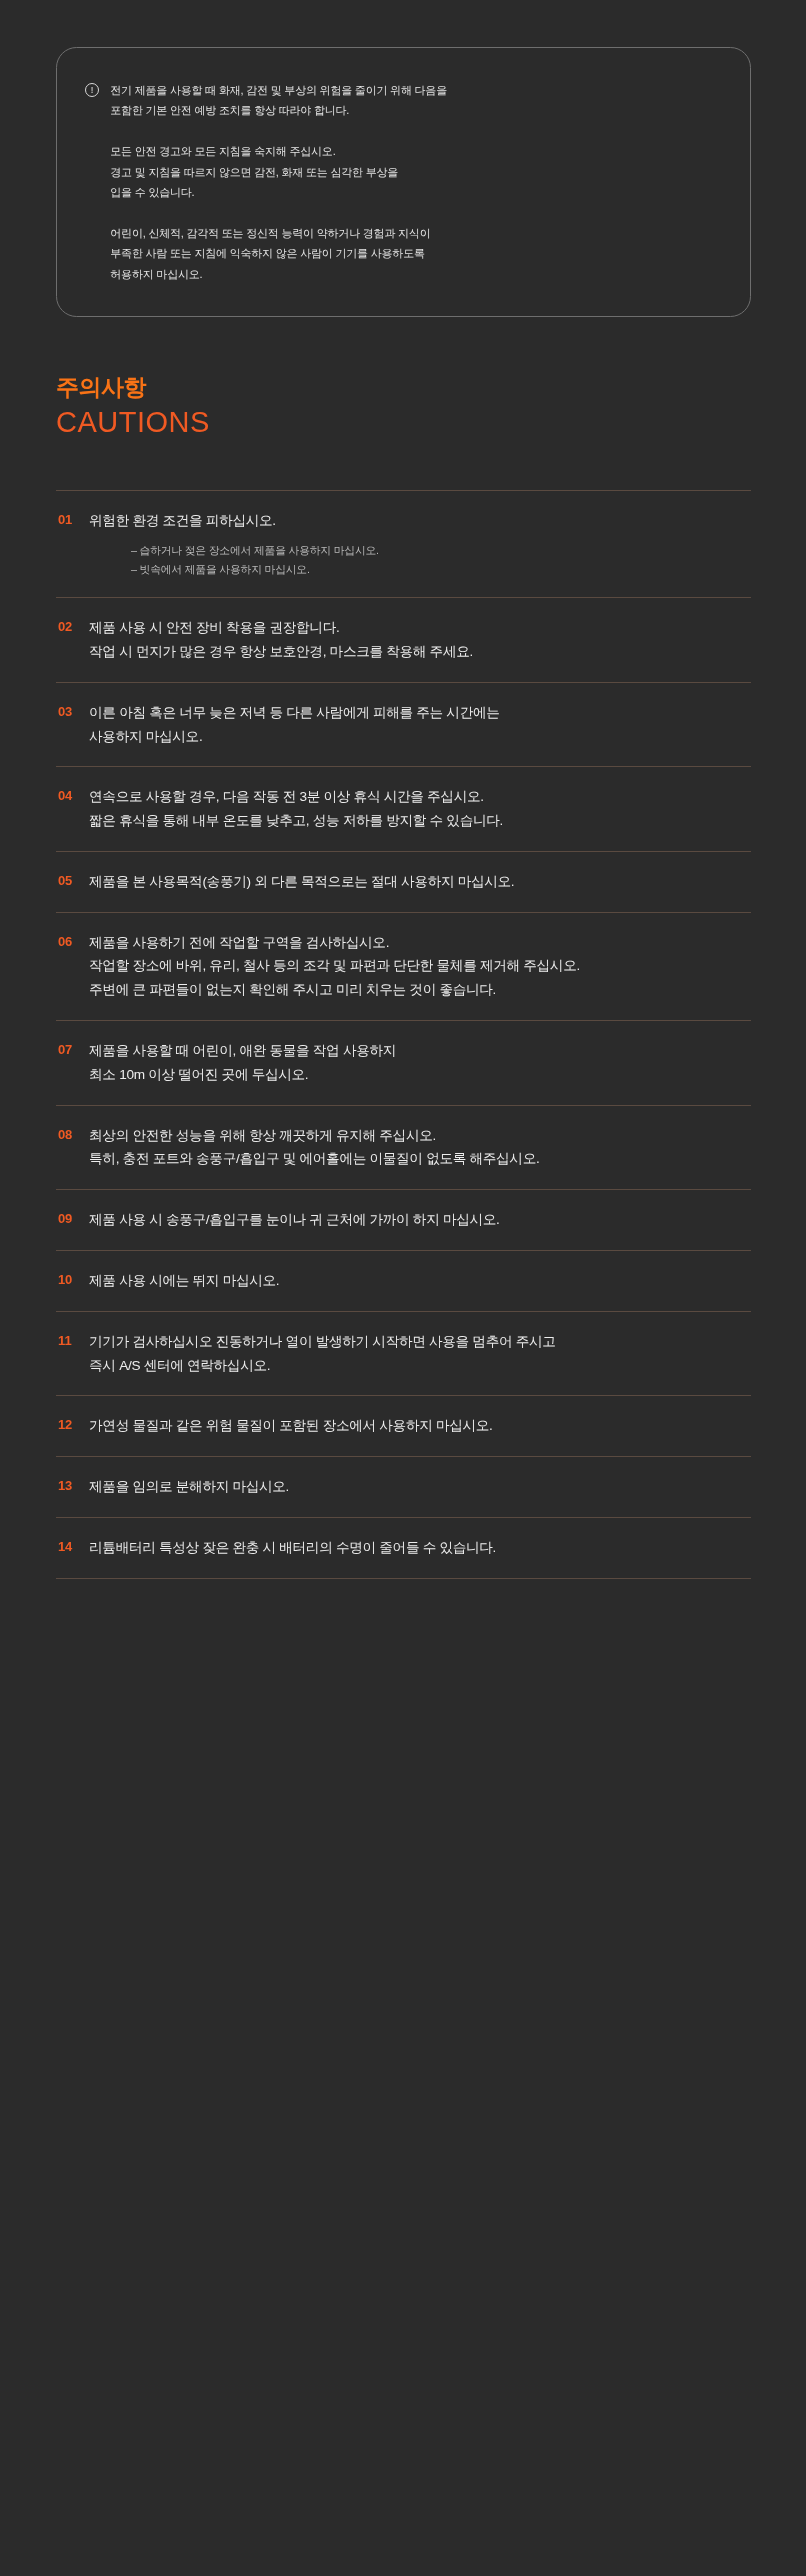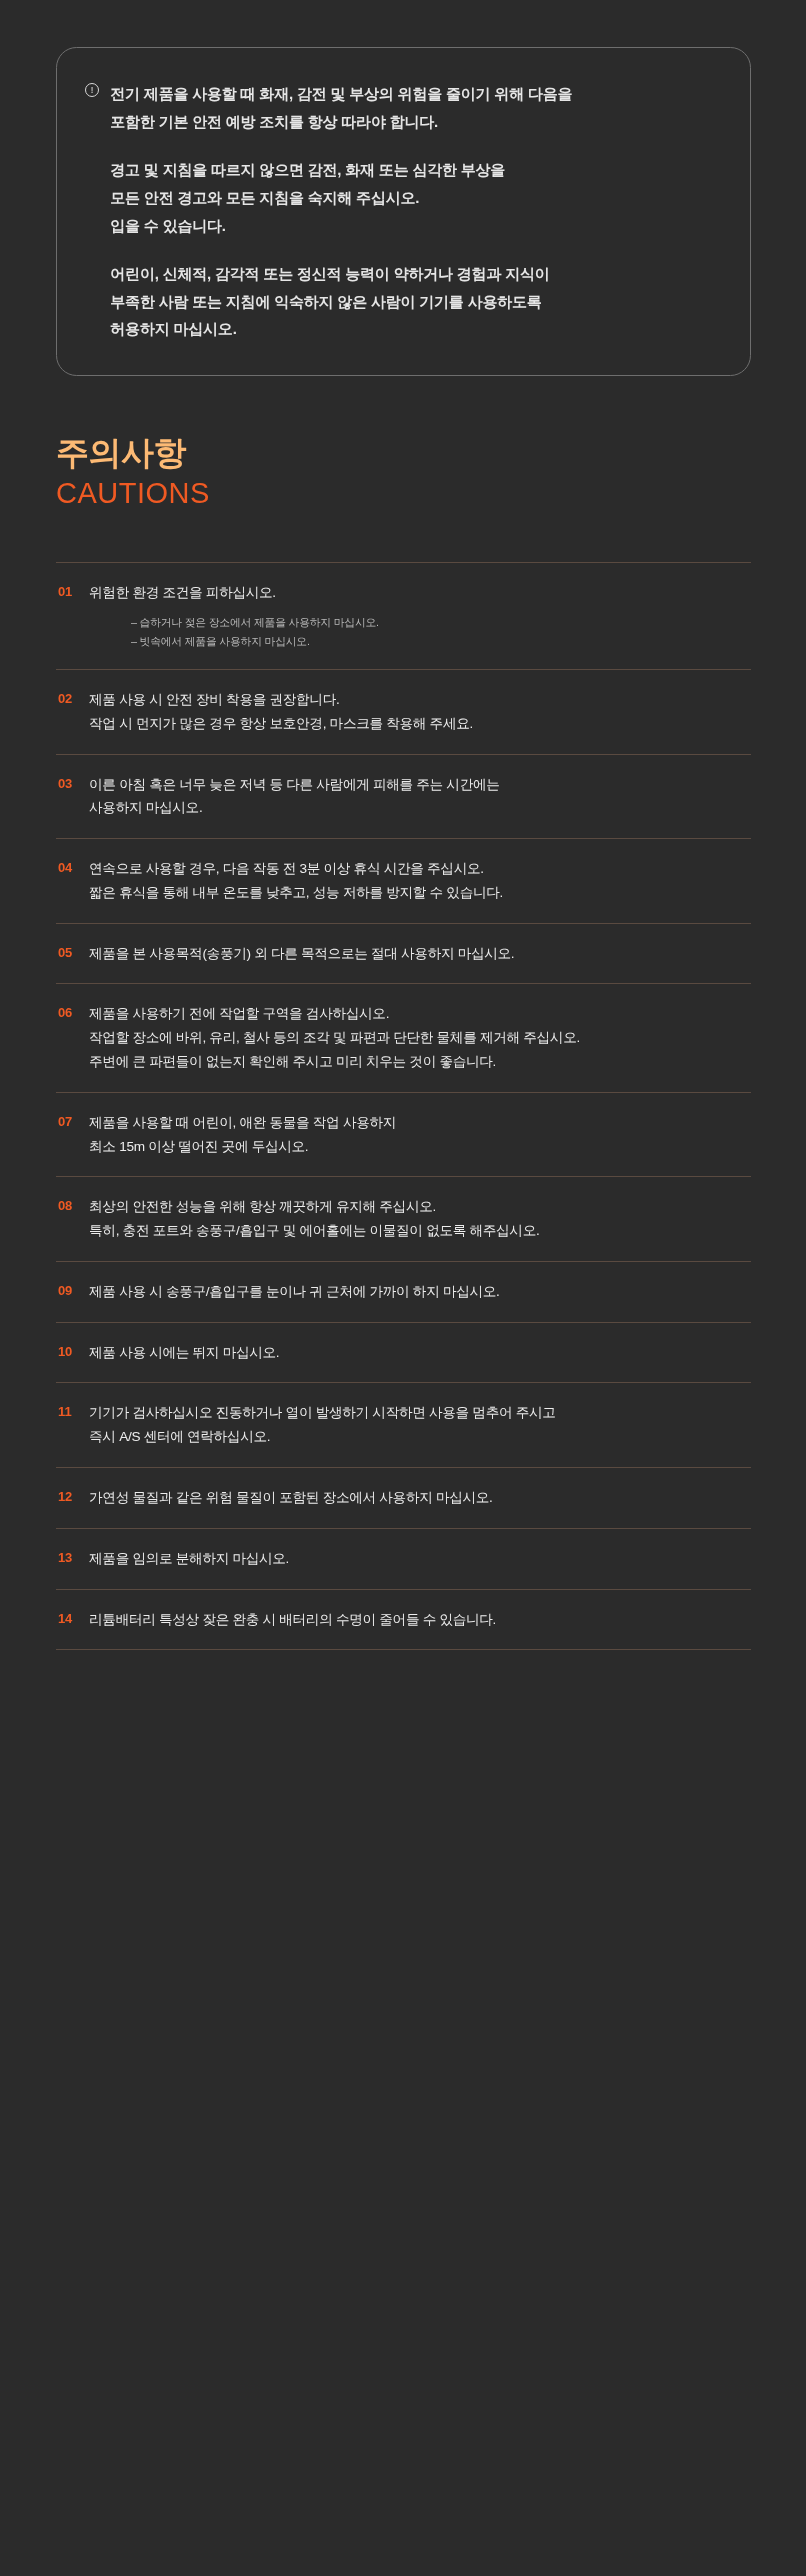--- a/index.html
+++ b/index.html
@@ -37,35 +37,34 @@
     border-radius: 50%;
     color: #e4e4e4;
     font-size: 9.4px;
     line-height: 12.2px;
     text-align: center;
     margin-top: 2.8px;
     font-family: "Liberation Sans", sans-serif;
   }
   .notice-body {
     color: #e6e6e6;
-    font-size: 15px;
+    font-size: 11px;
     line-height: 1.85;
     letter-spacing: -0.2px;
-    font-weight: bold;
   }
   .notice-body p { margin: 0; }
   .notice-body p + p { margin-top: 20.6px; }
 
   
   .heading {
     padding: 56px 56px 0 56px;
   }
   .heading .kr {
-    color: #fdba74;
-    font-size: 33px;
+    color: #f97316;
+    font-size: 23px;
     font-weight: bold;
     letter-spacing: -0.5px;
     line-height: 1.25;
   }
   .heading .en {
     color: #f05a23;
     font-size: 29px;
     font-weight: normal;
     letter-spacing: 0.5px;
     line-height: 1.3;
@@ -119,22 +118,22 @@
 
   <div class="notice-wrap">
     <div class="notice-box">
       <div class="notice-icon">!</div>
       <div class="notice-body">
           <p>
             <span style="display: block;">전기 제품을 사용할 때 화재, 감전 및 부상의 위험을 줄이기 위해 다음을</span>
             <span style="display: block;">포함한 기본 안전 예방 조치를 항상 따라야 합니다.</span>
           </p>
           <p>
+            <span style="display: block;">모든 안전 경고와 모든 지침을 숙지해 주십시오.</span>
             <span style="display: block;">경고 및 지침을 따르지 않으면 감전, 화재 또는 심각한 부상을</span>
-            <span style="display: block;">모든 안전 경고와 모든 지침을 숙지해 주십시오.</span>
             <span style="display: block;">입을 수 있습니다.</span>
           </p>
           <p>
             <span style="display: block;">어린이, 신체적, 감각적 또는 정신적 능력이 약하거나 경험과 지식이</span>
             <span style="display: block;">부족한 사람 또는 지침에 익숙하지 않은 사람이 기기를 사용하도록</span>
             <span style="display: block;">허용하지 마십시오.</span>
           </p>
         </div>
     </div>
   </div>
@@ -187,21 +186,21 @@
         <div class="content">
           <span class="line">제품을 사용하기 전에 작업할 구역을 검사하십시오.</span>
           <span class="line">작업할 장소에 바위, 유리, 철사 등의 조각 및 파편과 단단한 물체를 제거해 주십시오.</span>
           <span class="line">주변에 큰 파편들이 없는지 확인해 주시고 미리 치우는 것이 좋습니다.</span>
         </div>
       </div>
       <div class="item">
         <div class="num">07</div>
         <div class="content">
           <span class="line">제품을 사용할 때 어린이, 애완 동물을 작업 사용하지</span>
-          <span class="line">최소 15m 이상 떨어진 곳에 두십시오.</span>
+          <span class="line">최소 10m 이상 떨어진 곳에 두십시오.</span>
         </div>
       </div>
       <div class="item">
         <div class="num">08</div>
         <div class="content">
           <span class="line">최상의 안전한 성능을 위해 항상 깨끗하게 유지해 주십시오.</span>
           <span class="line">특히, 충전 포트와 송풍구/흡입구 및 에어홀에는 이물질이 없도록 해주십시오.</span>
         </div>
       </div>
       <div class="item">

